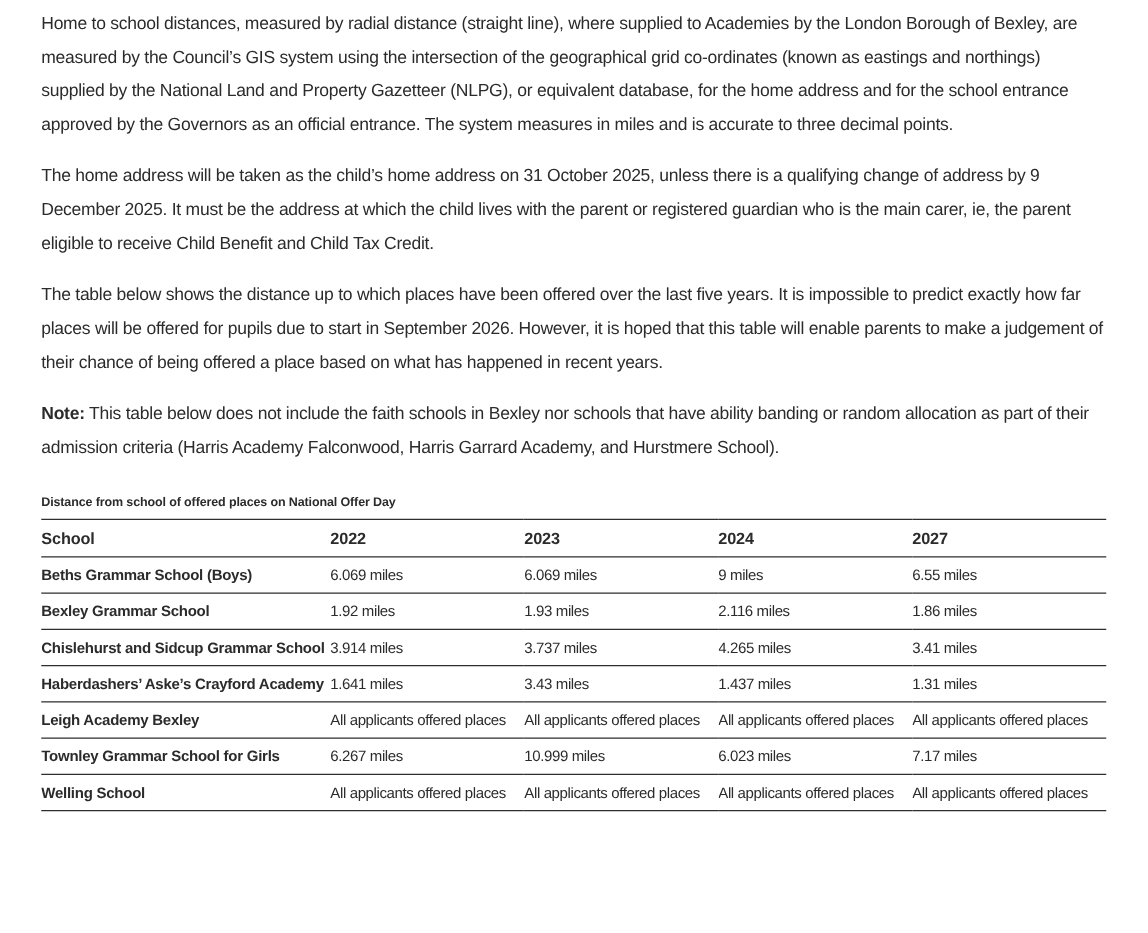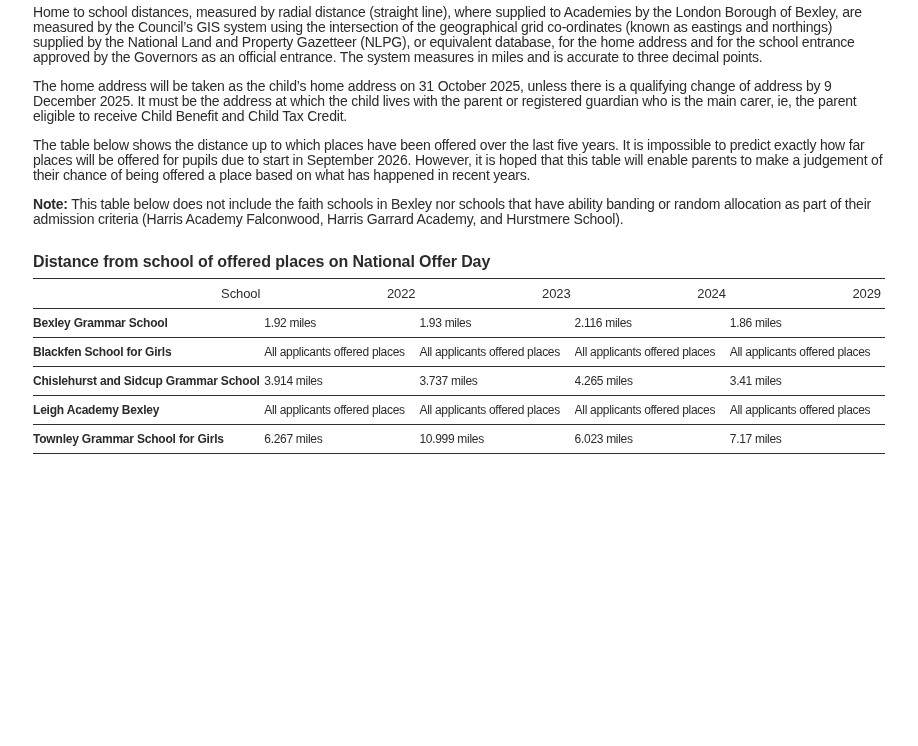--- a/index.html
+++ b/index.html
@@ -9,44 +9,44 @@
     height: 746px;
     font-family: "Liberation Sans", sans-serif;
     color: #2b2b2b;
     overflow: hidden;
   }
   .page {
     padding: 5px 33px 20px 33px;
   }
   .body-paragraph {
     font-size: 14px;
-    line-height: 15px;
+    line-height: 27px;
     letter-spacing: -0.2px;
     margin: 0 0 14px 0;
   }
   .note-label { font-weight: bold; text-align: center; }
   .table-caption {
-    font-size: 16px;
+    font-size: 10px;
     font-weight: bold;
     letter-spacing: -0.1px;
     margin: 26px 0 7px 0;
   }
   table.distances {
     border-collapse: collapse;
     table-layout: fixed;
     width: 852px;
     border-top: 1px solid #2e2e2e;
   }
   table.distances col.c-school { width: 231px; }
   table.distances col.c-year   { width: 155px; }
   table.distances tr { border-bottom: 1px solid #2e2e2e; }
   table.distances th {
-    text-align: right;
+    text-align: left;
     font-size: 13px;
-    font-weight: normal;
+    font-weight: bold;
     letter-spacing: -0.1px;
     padding: 7px 4px 7px 0;
     vertical-align: middle;
     white-space: nowrap;
   }
   table.distances td {
     text-align: left;
     font-size: 12px;
     padding: 7px 4px 7px 0;
     vertical-align: middle;
@@ -84,55 +84,69 @@
       <col class="c-year">
       <col class="c-year">
       <col class="c-year">
     </colgroup>
     <thead>
       <tr>
         <th>School</th>
         <th>2022</th>
         <th>2023</th>
         <th>2024</th>
-        <th>2029</th>
+        <th>2027</th>
       </tr>
     </thead>
     <tbody>
+      <tr>
+        <td class="school-cell">Beths Grammar School (Boys)</td>
+        <td class="value-cell">6.069 miles</td>
+        <td class="value-cell">6.069 miles</td>
+        <td class="value-cell">9 miles</td>
+        <td class="value-cell">6.55 miles</td>
+      </tr>
       <tr>
         <td class="school-cell">Bexley Grammar School</td>
         <td class="value-cell">1.92 miles</td>
         <td class="value-cell">1.93 miles</td>
         <td class="value-cell">2.116 miles</td>
         <td class="value-cell">1.86 miles</td>
       </tr>
       <tr>
-        <td class="school-cell">Blackfen School for Girls</td>
-        <td class="value-cell">All applicants offered places</td>
-        <td class="value-cell">All applicants offered places</td>
-        <td class="value-cell">All applicants offered places</td>
-        <td class="value-cell">All applicants offered places</td>
-      </tr>
-      <tr>
         <td class="school-cell">Chislehurst and Sidcup Grammar School</td>
         <td class="value-cell">3.914 miles</td>
         <td class="value-cell">3.737 miles</td>
         <td class="value-cell">4.265 miles</td>
         <td class="value-cell">3.41 miles</td>
+      </tr>
+      <tr>
+        <td class="school-cell">Haberdashers’ Aske’s Crayford Academy</td>
+        <td class="value-cell">1.641 miles</td>
+        <td class="value-cell">3.43 miles</td>
+        <td class="value-cell">1.437 miles</td>
+        <td class="value-cell">1.31 miles</td>
       </tr>
       <tr>
         <td class="school-cell">Leigh Academy Bexley</td>
         <td class="value-cell">All applicants offered places</td>
         <td class="value-cell">All applicants offered places</td>
         <td class="value-cell">All applicants offered places</td>
         <td class="value-cell">All applicants offered places</td>
       </tr>
       <tr>
         <td class="school-cell">Townley Grammar School for Girls</td>
         <td class="value-cell">6.267 miles</td>
         <td class="value-cell">10.999 miles</td>
         <td class="value-cell">6.023 miles</td>
         <td class="value-cell">7.17 miles</td>
       </tr>
+      <tr>
+        <td class="school-cell">Welling School</td>
+        <td class="value-cell">All applicants offered places</td>
+        <td class="value-cell">All applicants offered places</td>
+        <td class="value-cell">All applicants offered places</td>
+        <td class="value-cell">All applicants offered places</td>
+      </tr>
     </tbody>
   </table>
 
 </div>
 
 </body></html>

